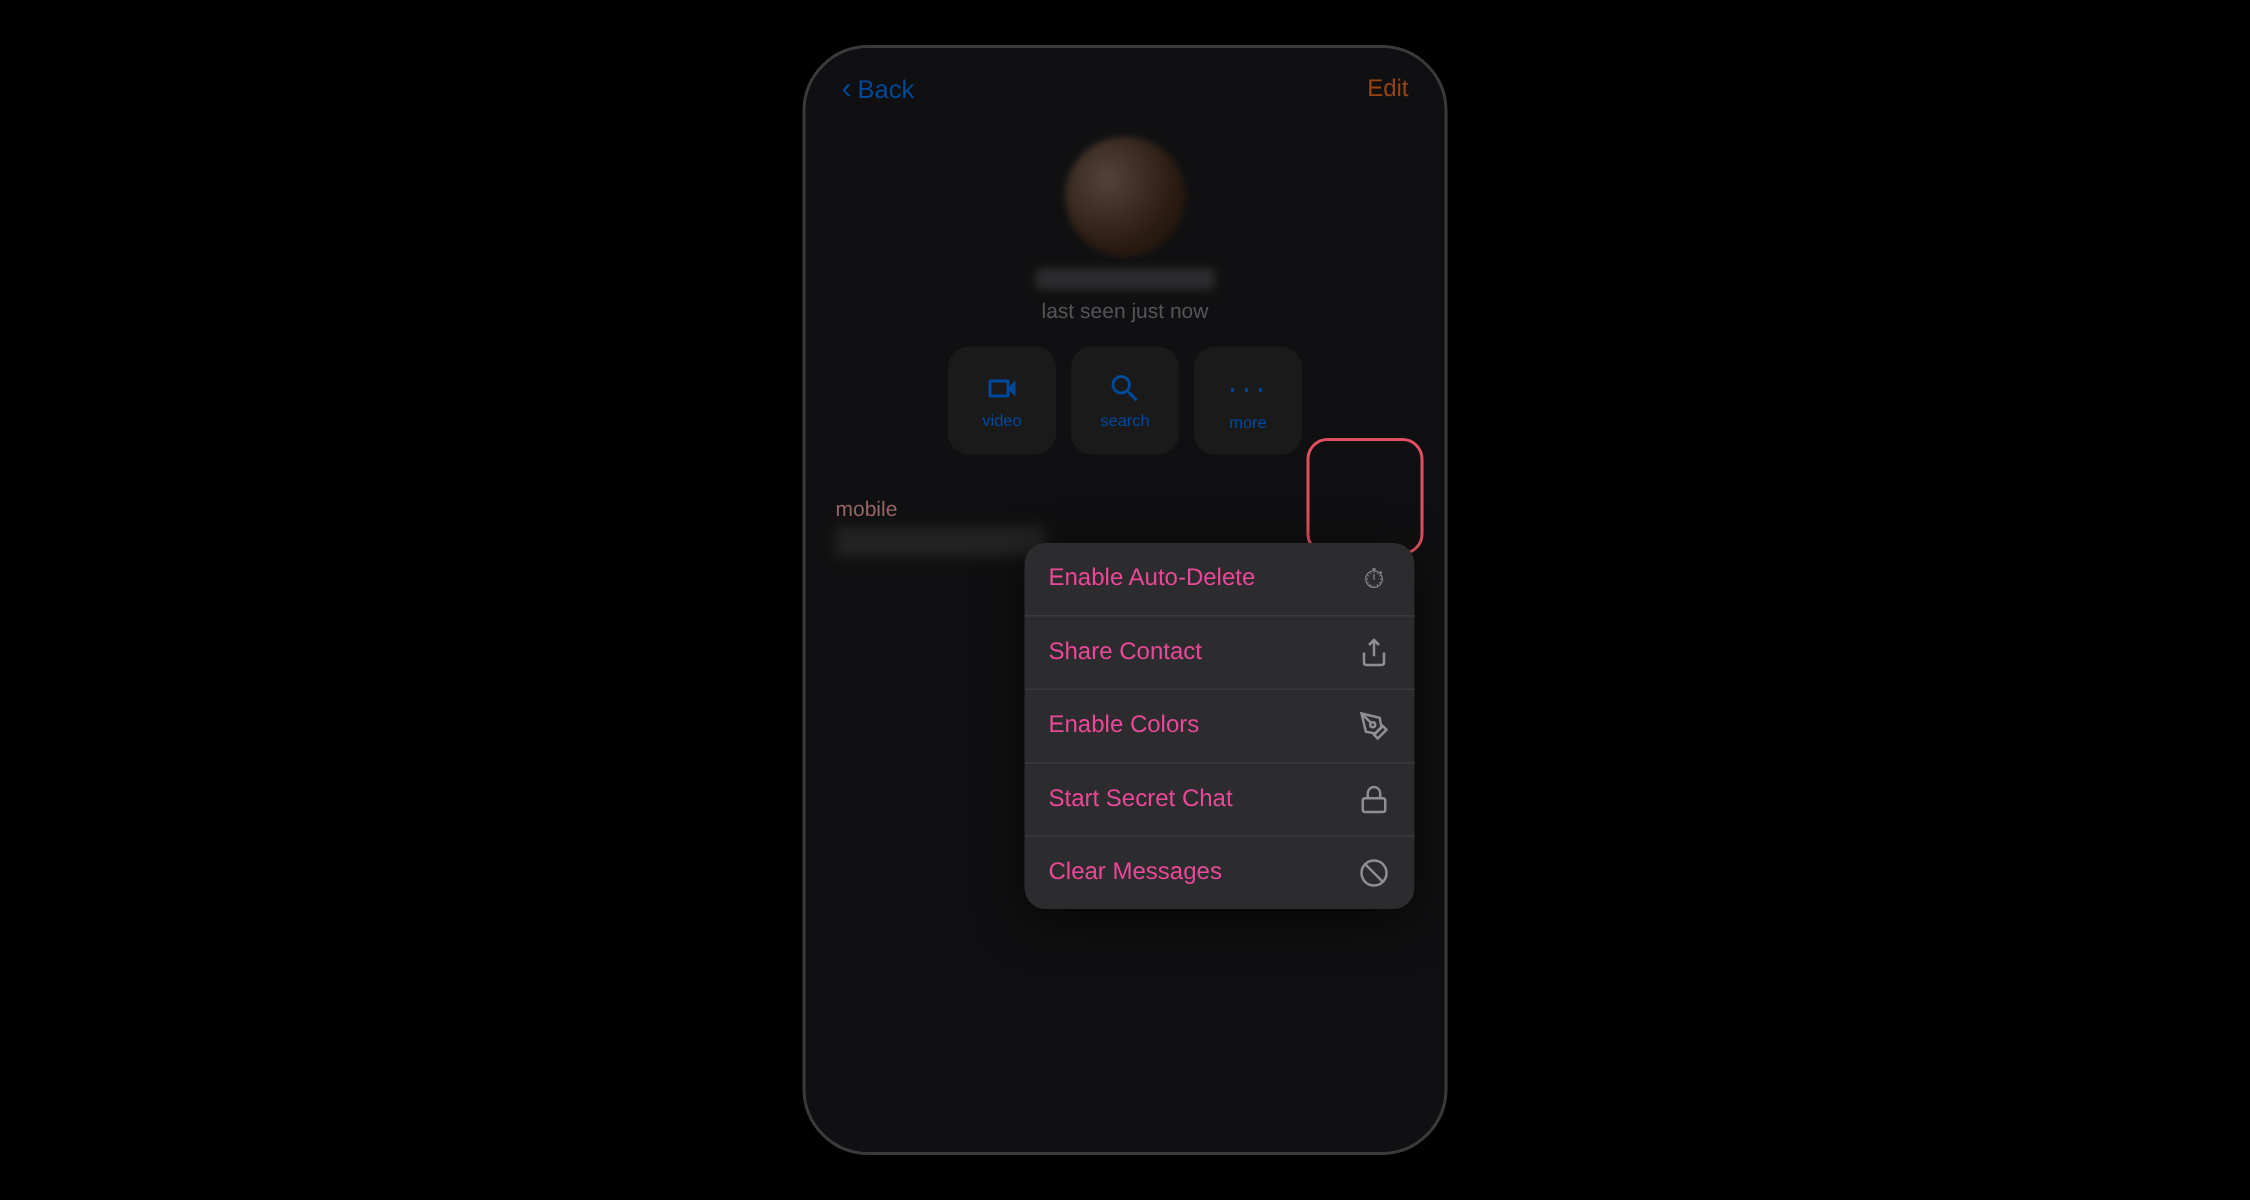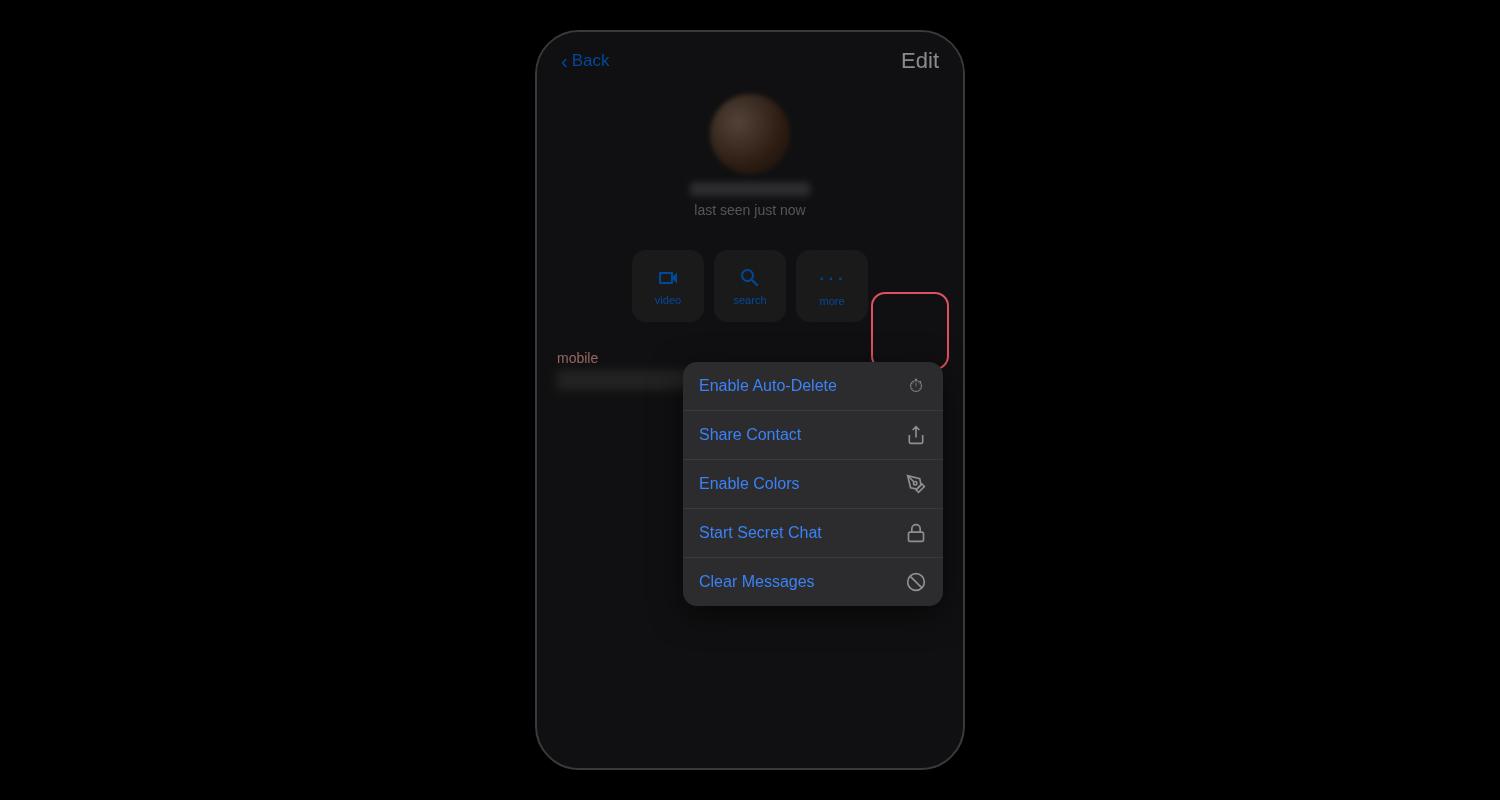--- a/index.html
+++ b/index.html
@@ -43,22 +43,22 @@
       gap: 4px;
       cursor: pointer;
     }
 
     .back-chevron {
       font-size: 20px;
       color: #007aff;
     }
 
     .edit-btn {
-      color: #e5e5e5;
-      font-size: 22px;
+      color: #f97316;
+      font-size: 16px;
       cursor: pointer;
     }
 
     
     .contact-area {
       display: flex;
       flex-direction: column;
       align-items: center;
       padding: 12px 0 16px;
       background: #1c1c1e;
@@ -78,21 +78,21 @@
       height: 14px;
       background: #4a4a4e;
       border-radius: 4px;
       margin-bottom: 6px;
       filter: blur(3px);
     }
 
     .last-seen {
       color: #8e8e93;
       font-size: 14px;
-      margin-bottom: 32px;
+      margin-bottom: 16px;
     }
 
     
     .action-buttons {
       display: flex;
       gap: 10px;
       padding: 0 20px;
       justify-content: center;
       margin-bottom: 0;
     }
@@ -156,21 +156,21 @@
       padding: 13px 16px;
       border-bottom: 1px solid #3a3a3c;
       cursor: pointer;
     }
 
     .menu-item:last-child {
       border-bottom: none;
     }
 
     .menu-item-label {
-      color: #3b82f6;
+      color: #ec4899;
       font-size: 16px;
     }
 
     .menu-item-label.danger {
       color: #ff6b6b;
     }
 
     .menu-icon {
       width: 22px;
       height: 22px;

